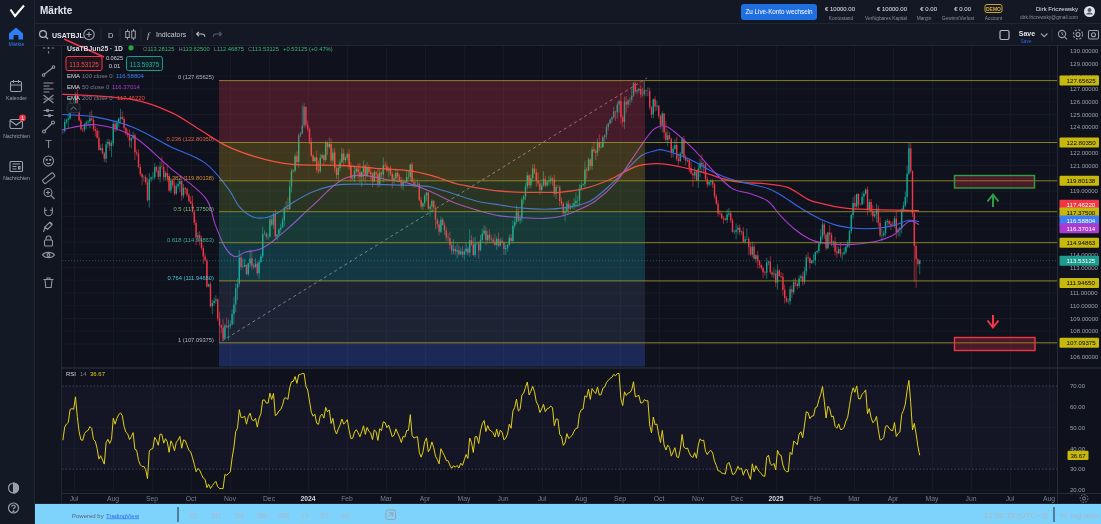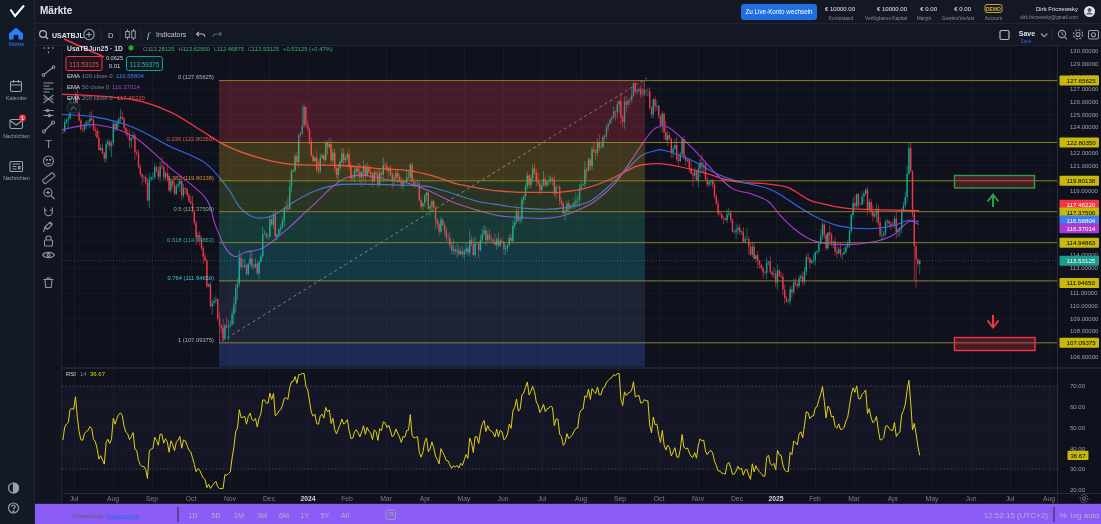--- a/index.html
+++ b/index.html
@@ -299,21 +299,21 @@
     <text x="67" y="100.3" font-size="6" fill="#d7dae0" text-anchor="start" font-weight="normal" font-family="Liberation Sans, sans-serif">EMA</text>
     <text x="82" y="100.3" font-size="6" fill="#787e8a" text-anchor="start" font-weight="normal" font-family="Liberation Sans, sans-serif">200 close 0</text>
     <text x="117" y="100.3" font-size="6" fill="#f25042" text-anchor="start" font-weight="normal" font-family="Liberation Sans, sans-serif">117.46220</text>
     <rect x="67" y="103.5" width="13" height="9" rx="2" fill="#171b26" stroke="#2a2f3c" stroke-width="1"></rect>
     <path d="M70.5 109.8l3-2.8 3 2.8" stroke="#787e8a" stroke-width="1" fill="none"></path>
     <text x="66" y="375.5" font-size="6" fill="#d7dae0" text-anchor="start" font-weight="normal" font-family="Liberation Sans, sans-serif">RSI</text>
     <text x="80" y="375.5" font-size="6" fill="#787e8a" text-anchor="start" font-weight="normal" font-family="Liberation Sans, sans-serif">14</text>
     <text x="90" y="375.5" font-size="6" fill="#e0d015" text-anchor="start" font-weight="normal" font-family="Liberation Sans, sans-serif">36.67</text>
 </svg>
 
-<div class="abs" style="left:35px;top:503px;width:1066px;height:21px;background:#8b5cf6;border-top:1px solid #1f2533">
+<div class="abs" style="left:35px;top:503px;width:1066px;height:21px;background:#7dd3fc;border-top:1px solid #1f2533">
 <svg width="1066" height="21">
 <g transform="translate(-35,0)" font-family="Liberation Sans, sans-serif">
 <text x="72" y="13.5" font-size="6" fill="#5a5f6b">Powered by</text>
 <text x="106" y="13.5" font-size="6" fill="#2d66f0" text-decoration="underline">TradingView</text>
 <line x1="178" y1="3" x2="178" y2="18" stroke="#232938"></line>
 <g font-size="7.2" fill="#b2b5be" text-anchor="middle">
 <text x="193" y="13.5">1D</text>
           <text x="216" y="13.5">5D</text>
           <text x="239" y="13.5">1M</text>
 <text x="262" y="13.5">3M</text>

